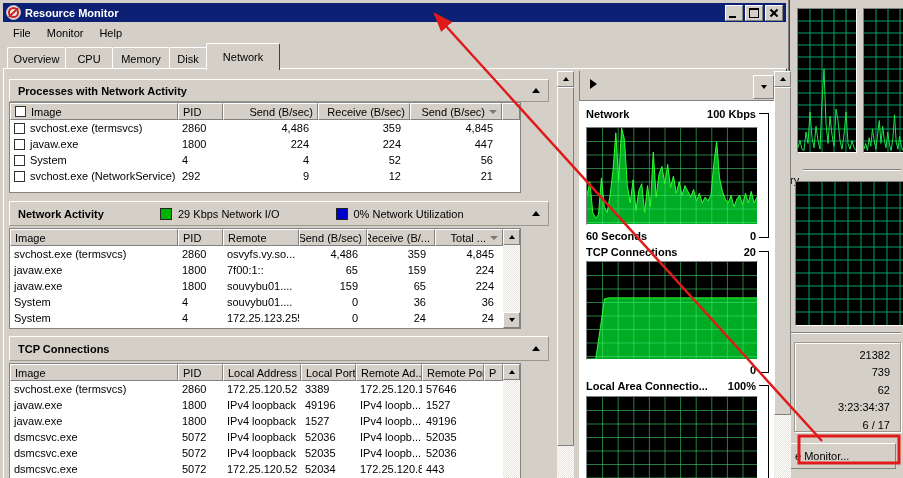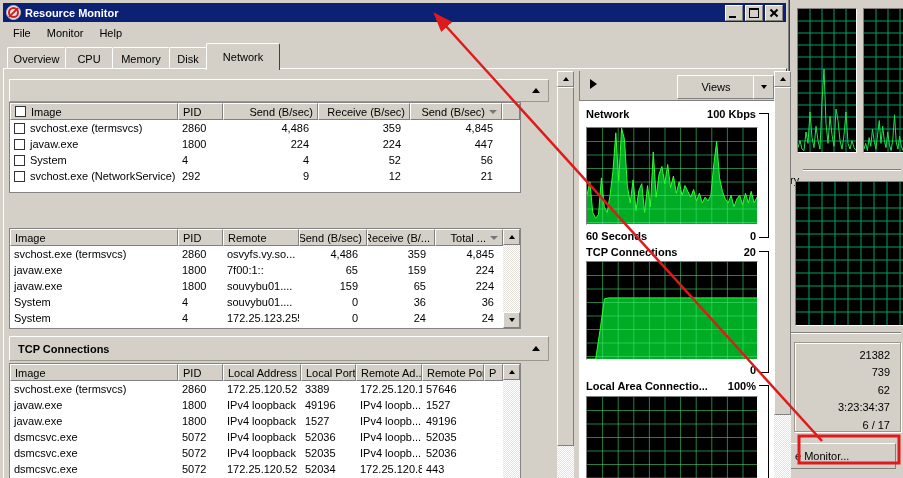--- a/index.html
+++ b/index.html
@@ -184,20 +184,21 @@
       <span class="tab" style="left:4px;width:57px;">Overview</span>
       <span class="tab" style="left:62px;width:46px;">CPU</span>
       <span class="tab" style="left:109px;width:56px;">Memory</span>
       <span class="tab" style="left:166px;width:36px;">Disk</span>
       <span class="tab active" style="left:203px;width:72px;">Network</span>
     </div>
 
     <div class="abs tabpage">
 
       <div class="abs panel-h" style="left:5px;top:10px;width:540px;height:23px;">
+        <span>Processes with Network Activity</span>
         <span class="collapse-btn">
             <span class="t-up"></span>
           </span>
       </div>
       <div class="abs tbl" style="left:5px;top:33px;width:512px;height:91px;">
           <div class="thead">
             <div class="hcell" style="width: 168px;">
               <span class="cb"></span>
               <span>Image</span>
             </div>
@@ -239,20 +240,30 @@
           </div>
           <div class="trow">
             <div class="cell" style="width: 168px;"><span class="cb"></span><span>svchost.exe (NetworkService)</span></div>
             <div class="cell" style="width: 45px;"><span>292</span></div>
             <div class="cell right" style="width: 95px;"><span>9</span></div>
             <div class="cell right" style="width: 92px;"><span>12</span></div>
             <div class="cell right" style="width: 92px;"><span>21</span></div>
           </div>
         </div>
 
+      <div class="abs panel-h" style="left:5px;top:132px;width:540px;height:25px;">
+        <span style="width:142px;flex:none;">Network Activity</span>
+        <span class="legend-swatch" style="background-color: rgb(0, 180, 0);"></span>
+        <span style="font-weight:normal;">29 Kbps Network I/O</span>
+        <span class="legend-swatch" style="margin-left: 56px; background-color: rgb(0, 0, 204);"></span>
+        <span style="font-weight:normal;">0% Network Utilization</span>
+        <span class="collapse-btn">
+            <span class="t-up"></span>
+          </span>
+      </div>
       <div class="abs tbl" style="left: 5px; top: 159px; width: 512px; height: 101px; position: absolute;">
           <div class="thead">
             <div class="hcell" style="width: 168px;">
               <span>Image</span>
             </div>
             <div class="hcell" style="width: 45px;">
               <span>PID</span>
             </div>
             <div class="hcell" style="width: 76px;">
               <span>Remote</span>
@@ -417,23 +428,20 @@
         <div class="sb-btn">
             <span class="t-up sm"></span>
           </div>
         <div class="sb-thumb" style="height:359px;"></div>
         <div class="dither" style="height:33px;"></div>
       </div>
 
       <div class="abs" style="left:575px;top:2px;width:212px;height:408px;">
         <div class="abs rp-toolbar" style="left:0;top:0;width:195px;height:30px;">
           <span class="play-btn"></span>
-          <span class="views-btn raised" style="left:97px;top:4px;width:76px;height:22px;">
-            <span>Views</span>
-          </span>
           <span class="views-btn raised" style="left:173px;top:4px;width:19px;height:22px;">
             <span class="t-down sm"></span>
           </span>
         </div>
 
         <div class="abs rp-content" style="left:0;top:30px;width:195px;height:378px;">
           <div class="gl-row" style="top:6px;">
             <span>Network</span>
             <span class="gl-right">100 Kbps</span>
           </div>

